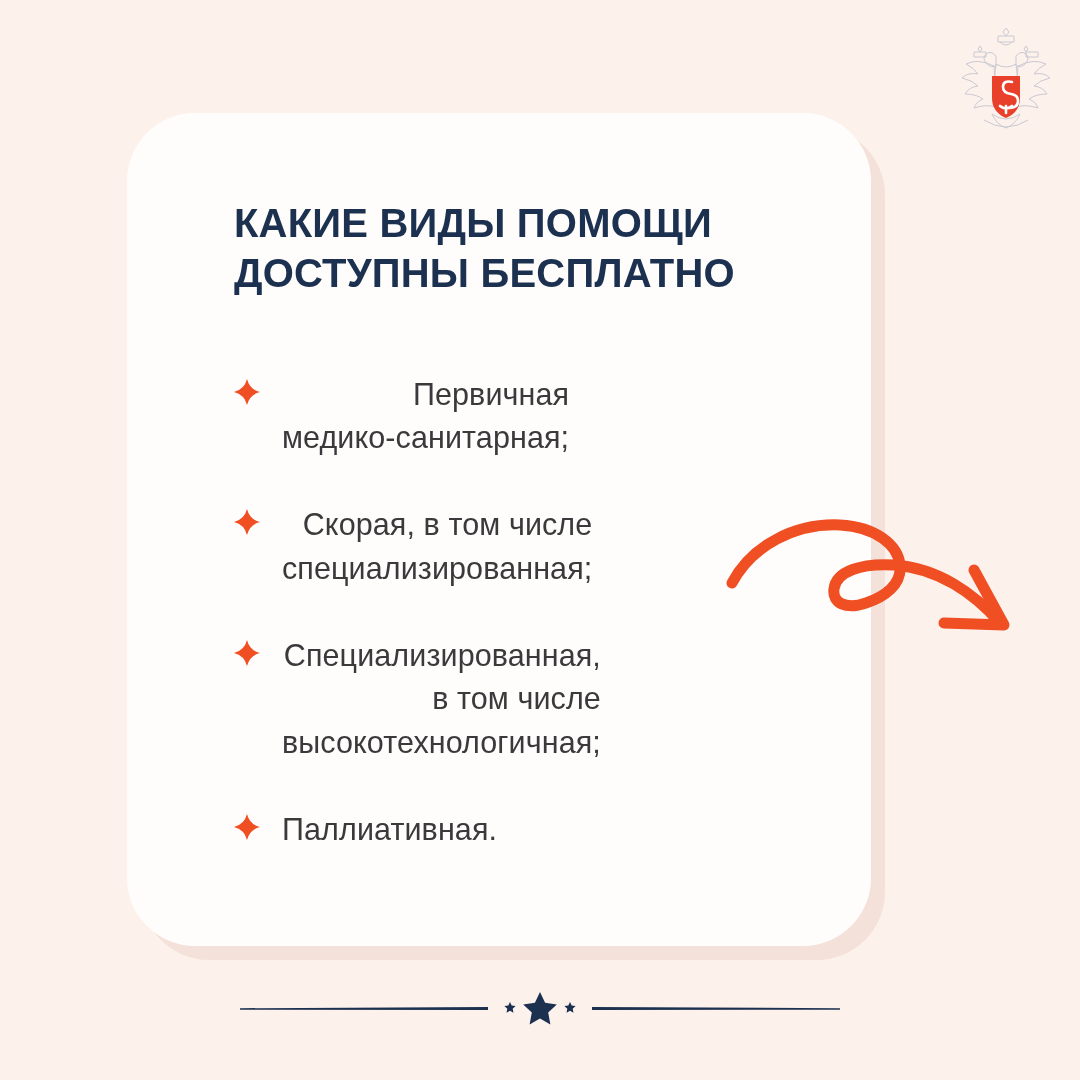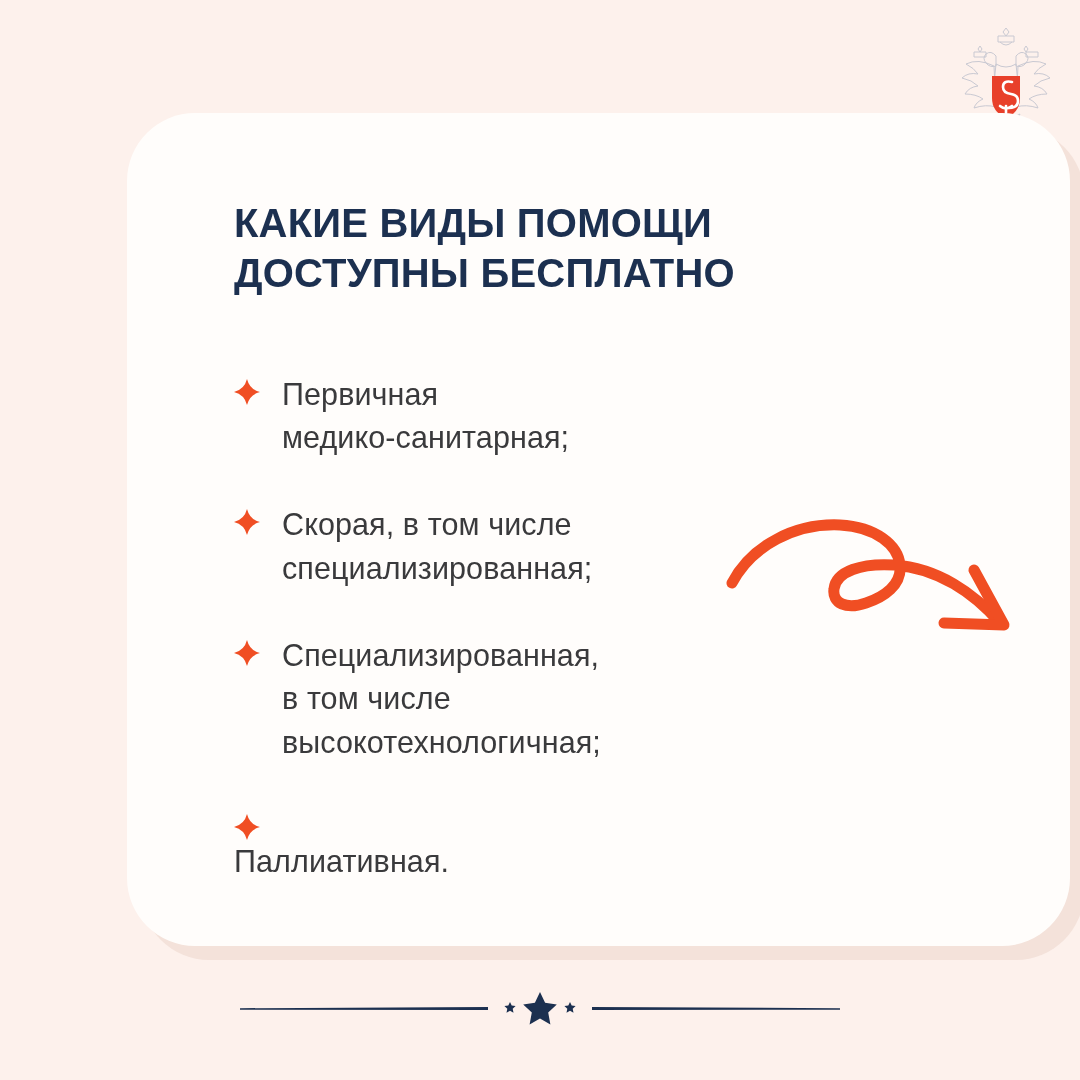--- a/index.html
+++ b/index.html
@@ -22,21 +22,21 @@
     left: 952px;
     width: 108px;
     height: 116px;
   }
 
   
   .card {
     position: absolute;
     left: 127px;
     top: 113px;
-    width: 943px;
+    width: 744px;
     height: 833px;
     background: #FFFDFB;
     border-radius: 68px;
     box-shadow: 14px 14px 0 0 rgba(232, 205, 192, 0.42);
     text-decoration: underline;
   }
 
   .card-inner {
     position: absolute;
     left: 107px;
@@ -61,35 +61,35 @@
     padding: 0;
     list-style: none;
   }
   .list-item {
     display: flex;
     align-items: flex-start;
     margin-bottom: 44px;
   }
   .list-item:last-child {
     margin-bottom: 0;
-    flex-direction: column;
   }
   .bullet {
     flex: 0 0 auto;
     width: 26px;
     height: 26px;
     margin-top: 6px;
     margin-right: 22px;
   }
   .item-text {
     color: #3A3A3C;
     font-size: 30.5px;
     line-height: 1.42;
     white-space: pre-line;
     letter-spacing: 0.1px;
+    text-align: right;
   }
 
   
   .arrow {
     position: absolute;
     left: 716px;
     top: 505px;
     width: 320px;
     height: 155px;
     pointer-events: none;

